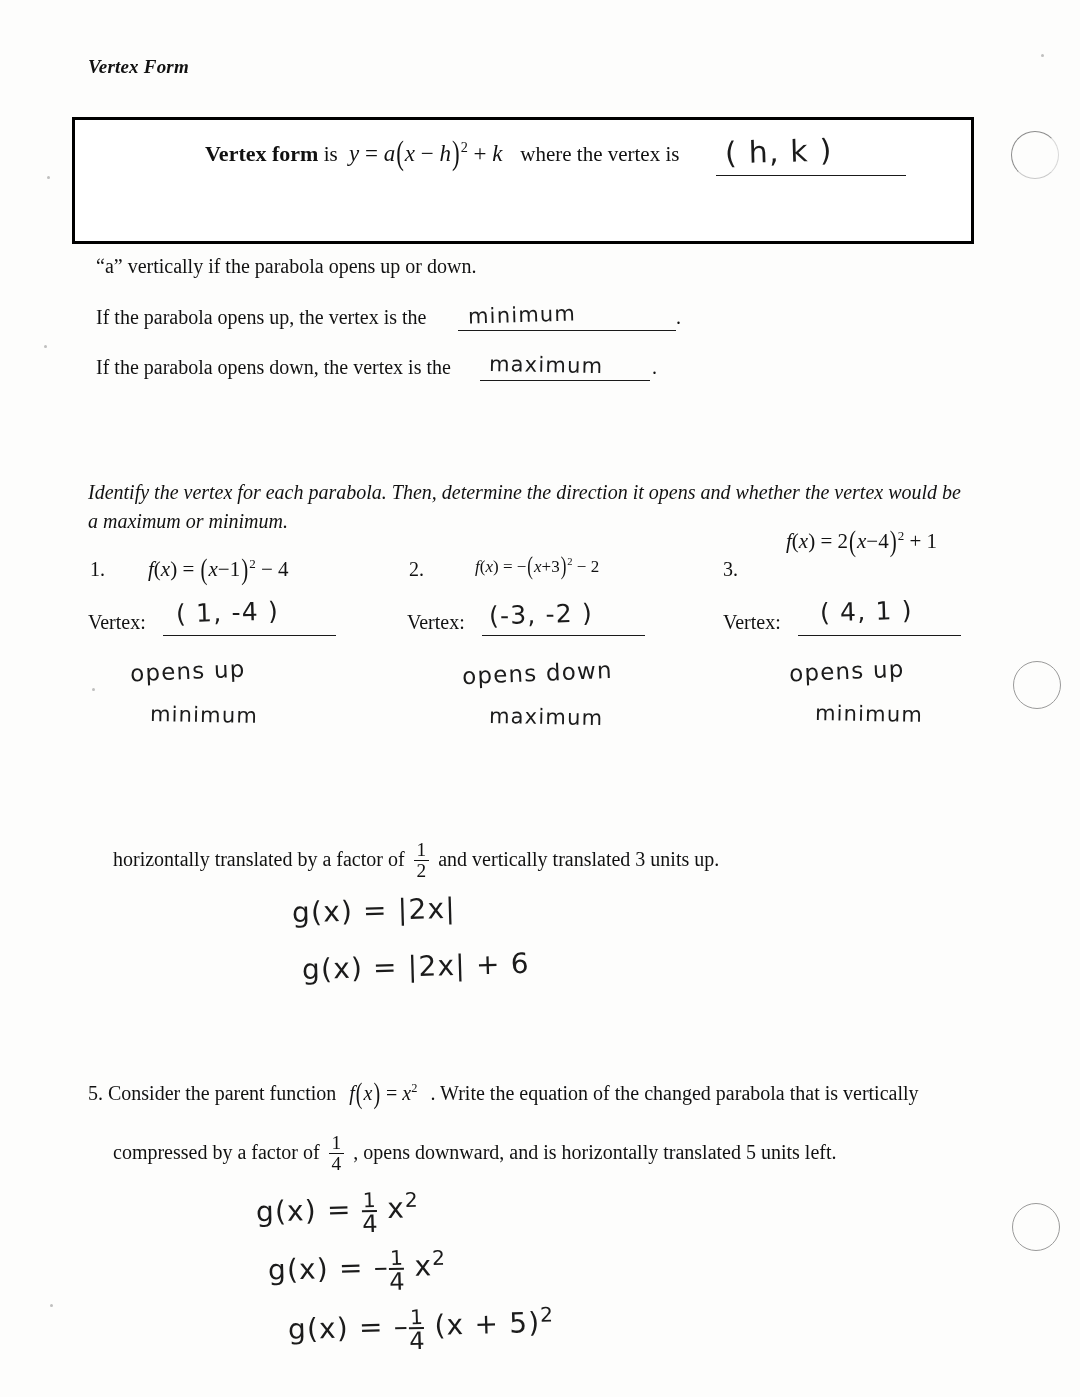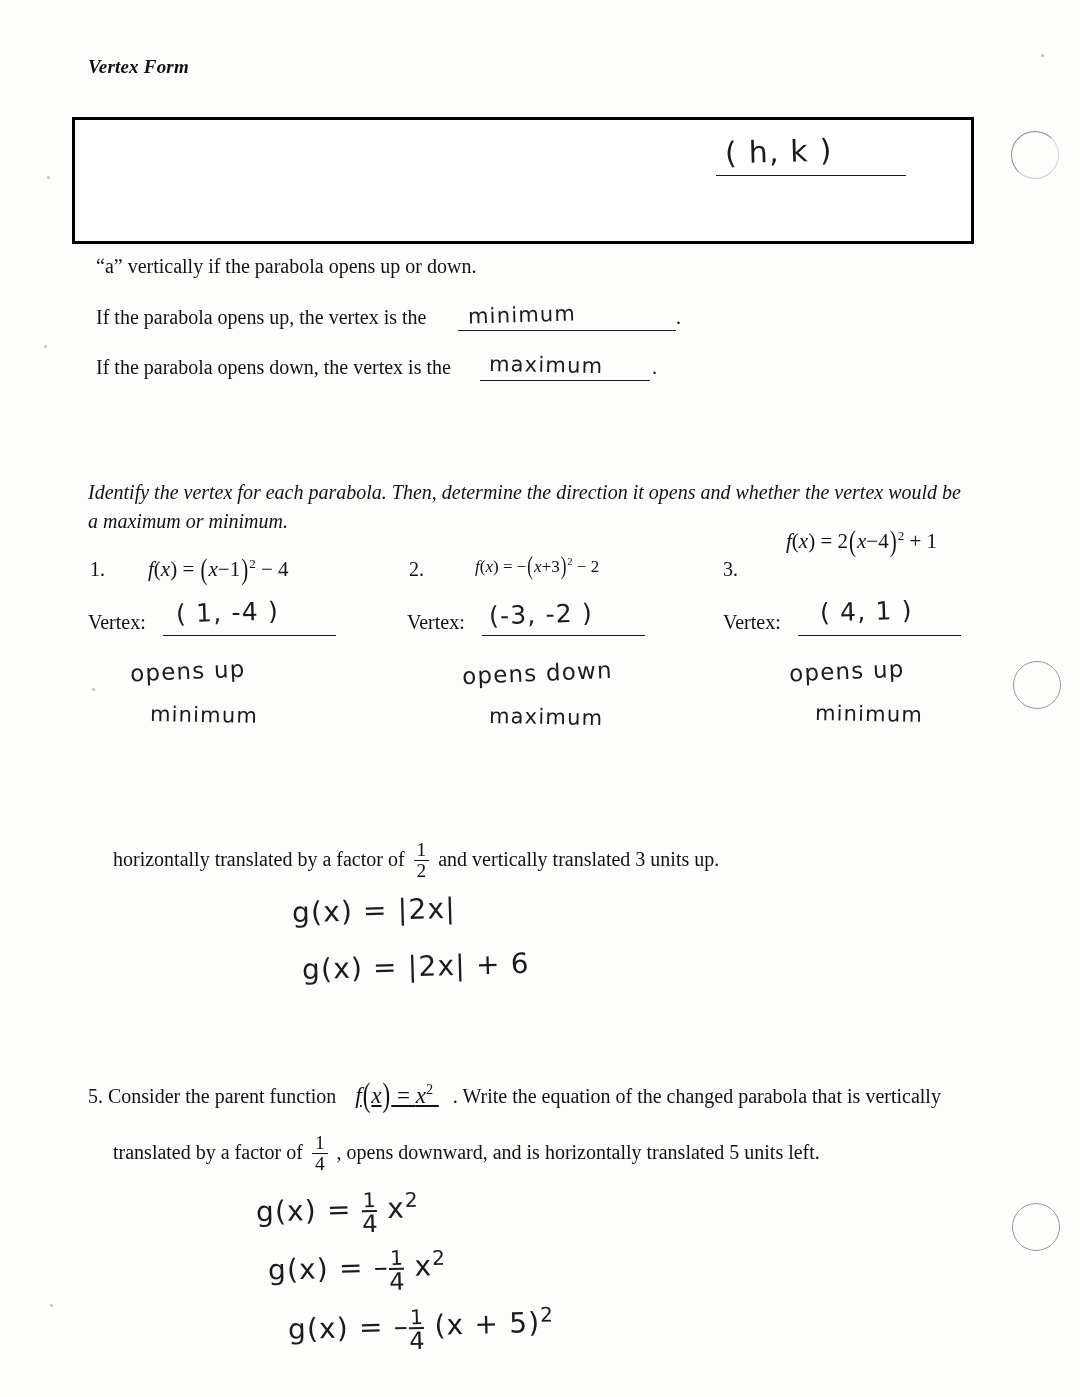--- a/index.html
+++ b/index.html
@@ -164,20 +164,28 @@
 
   <div class="speck" style="left:47px; top:176px;"></div>
   <div class="speck" style="left:44px; top:345px;"></div>
   <div class="speck" style="left:92px; top:688px;"></div>
   <div class="speck" style="left:50px; top:1304px;"></div>
   <div class="speck" style="left:1041px; top:54px;"></div>
 
   <div class="title">Vertex Form</div>
 
   <div class="formula-box">
+    <div class="formula-inner">
+      <span class="strong-term">Vertex form</span>
+      <span>is</span>
+      <span class="math" style="font-size:23px; margin-left:6px;">
+        y<span class="op"> = </span>a<span class="bigparen">(</span>x<span class="op"> − </span>h<span class="bigparen">)</span><sup class="exp">2</sup><span class="op"> + </span>k
+      </span>
+      <span style="margin-left:12px;">where the vertex is</span>
+    </div>
 
     <div class="rule" style="left:641px; top:55px; width:190px;"></div>
     <div class="hand hand-skew" style="left:650px; top:14px; font-size:30px;">( h, k )</div>
   </div>
 
   <div class="body-line" style="left:96px; top:255px;">“a” vertically if the parabola opens up or down.</div>
 
   <div class="body-line" style="left:96px; top:306px;">If the parabola opens up, the vertex is the</div>
   <div class="rule" style="left:458px; top:330px; width:218px;"></div>
   <div class="hand hand-skew" style="left:468px; top:303px; font-size:21px;">minimum</div>
@@ -229,28 +237,28 @@
     </span>
     <span>and vertically translated 3 units up.</span>
   </div>
 
   <div class="hand hand-skew" style="left:292px; top:894px; font-size:28px;">g(x) =  |2x|</div>
   <div class="hand hand-skew" style="left:302px; top:950px; font-size:28px;">g(x) = |2x| + 6</div>
 
   <div class="body-line" style="left:88px; top:1081px;">
     <span>5.</span>
     <span>Consider the parent function</span>
-    <span class="math" style="font-size:23px; margin:0 14px;text-decoration:underline;">
+    <span class="math" style="font-size:20px; margin:0 8px;">
       f<span class="bigparen">(</span>x<span class="bigparen">)</span><span class="op"> = </span>x<sup class="exp">2</sup>
     </span>
     <span>. Write the equation of the changed parabola that is vertically</span>
   </div>
 
   <div class="body-line" style="left:113px; top:1133px;">
-    <span>translated by a factor of</span>
+    <span>compressed by a factor of</span>
     <span class="frac" style="font-size:21px;">
       <span class="n">1</span>
       <span class="d">4</span>
     </span>
     <span>, opens downward, and is horizontally translated 5 units left.</span>
   </div>
 
   <div class="hand hand-skew" style="left:256px; top:1190px; font-size:28px;">
     <span>g(x) =</span>
     <span class="hfrac">

